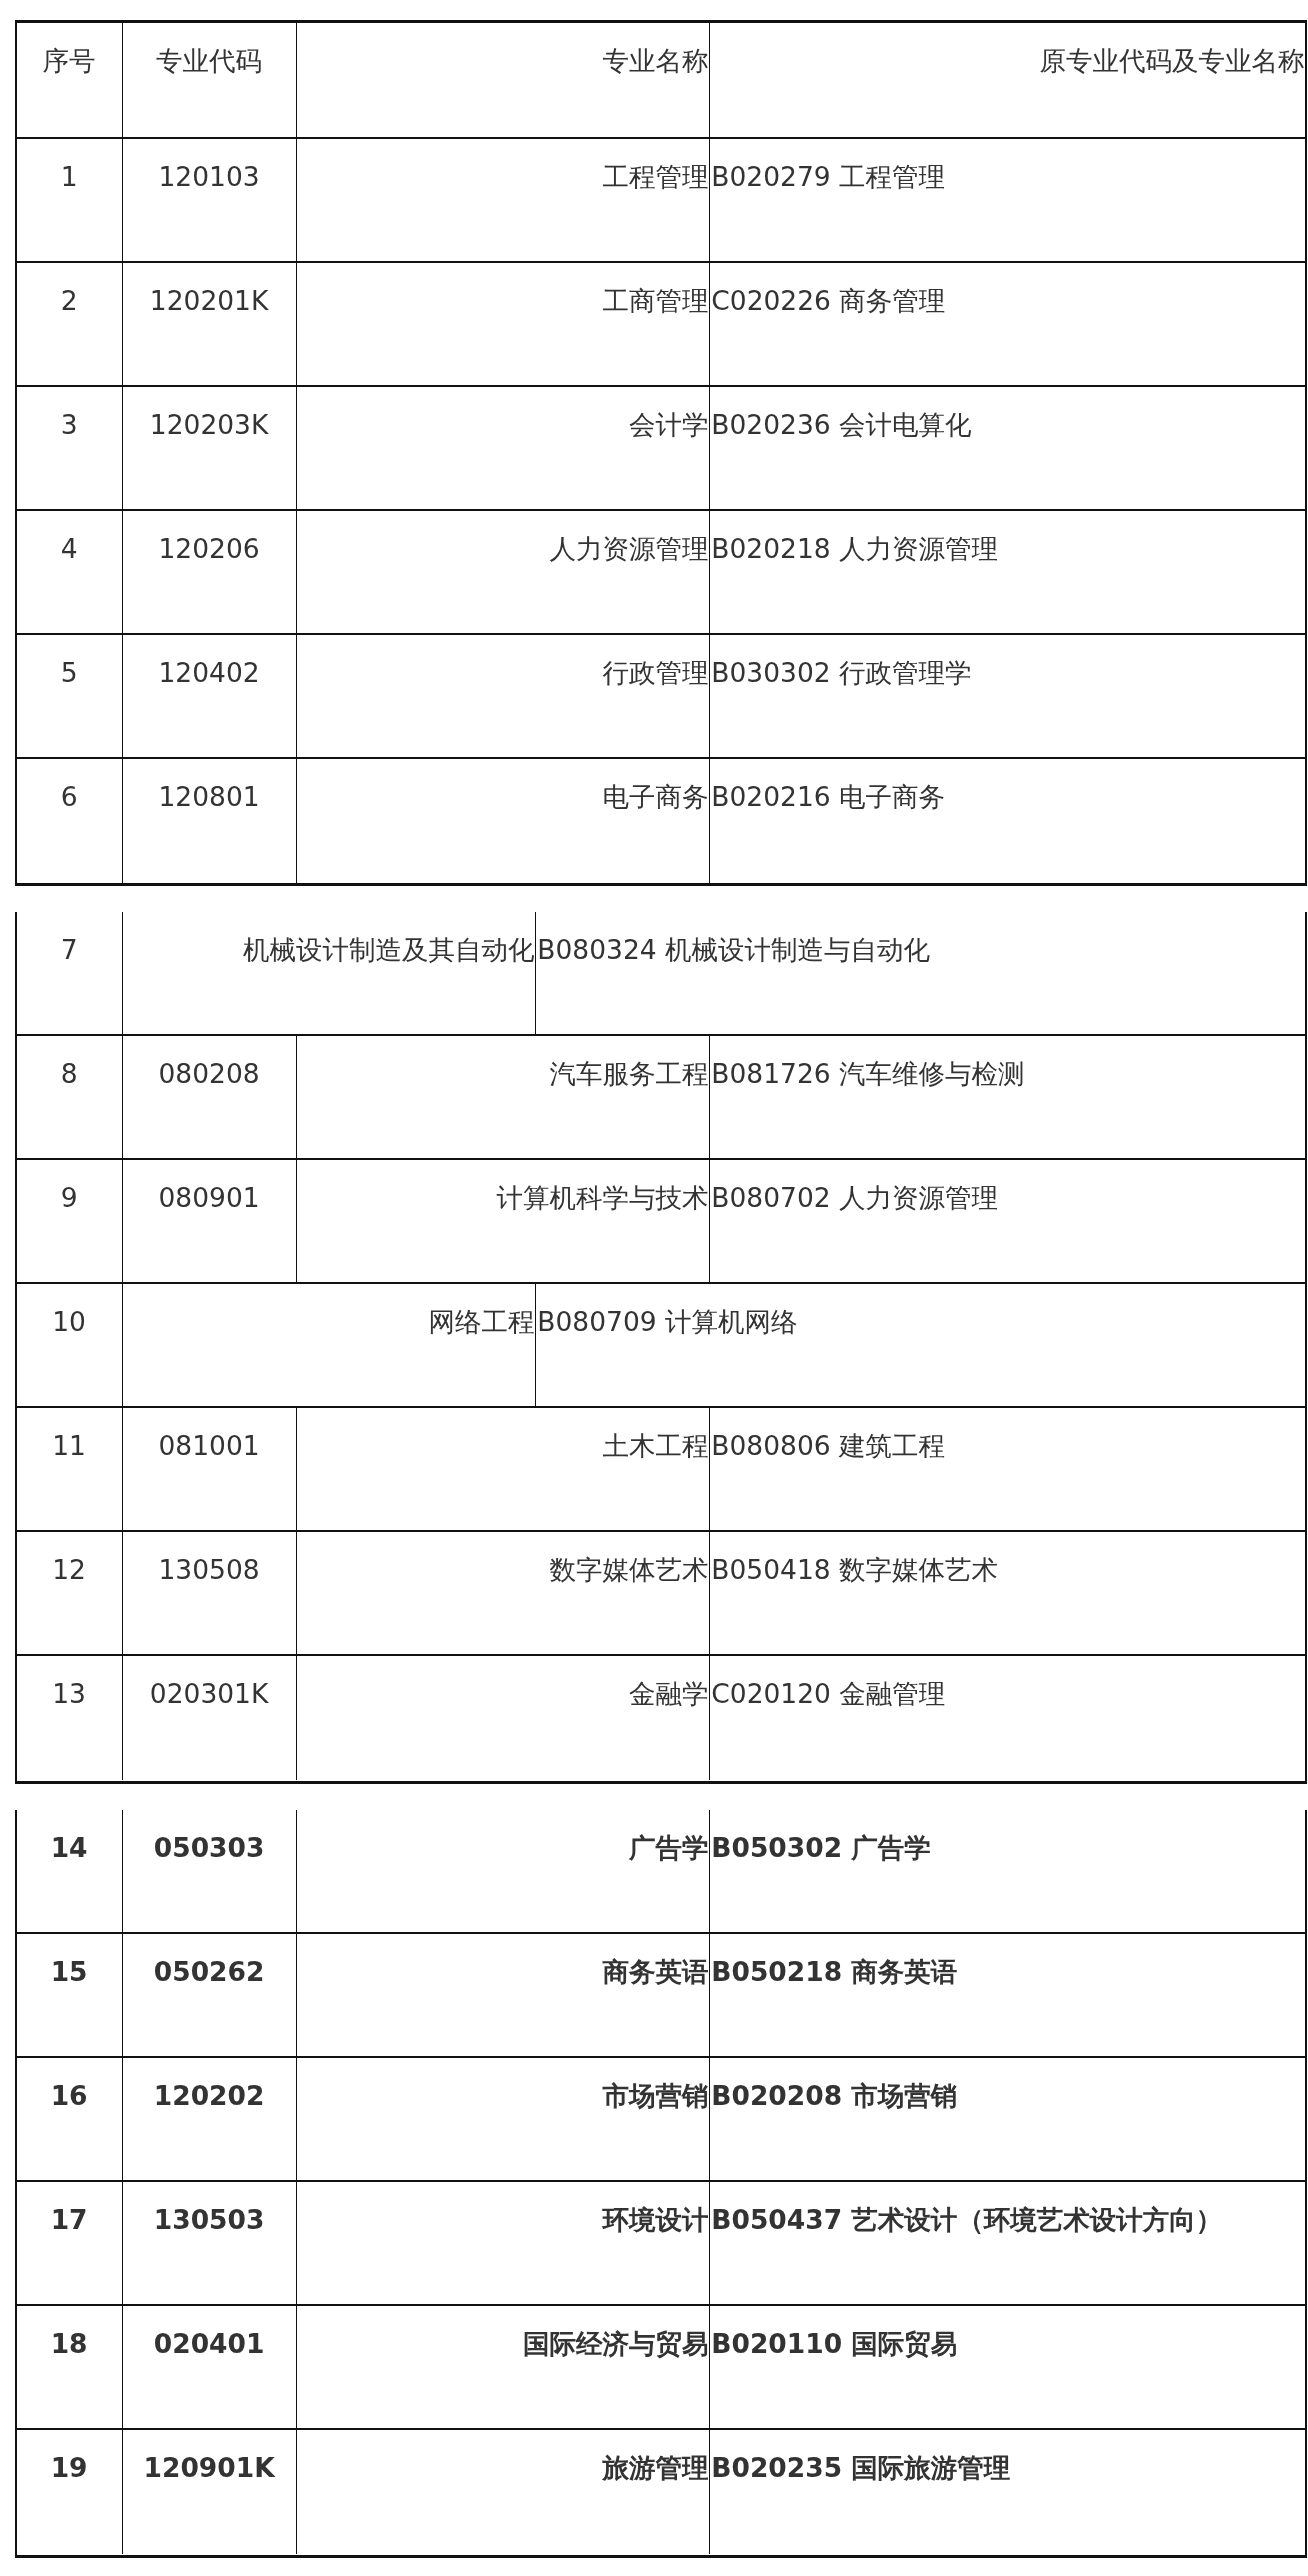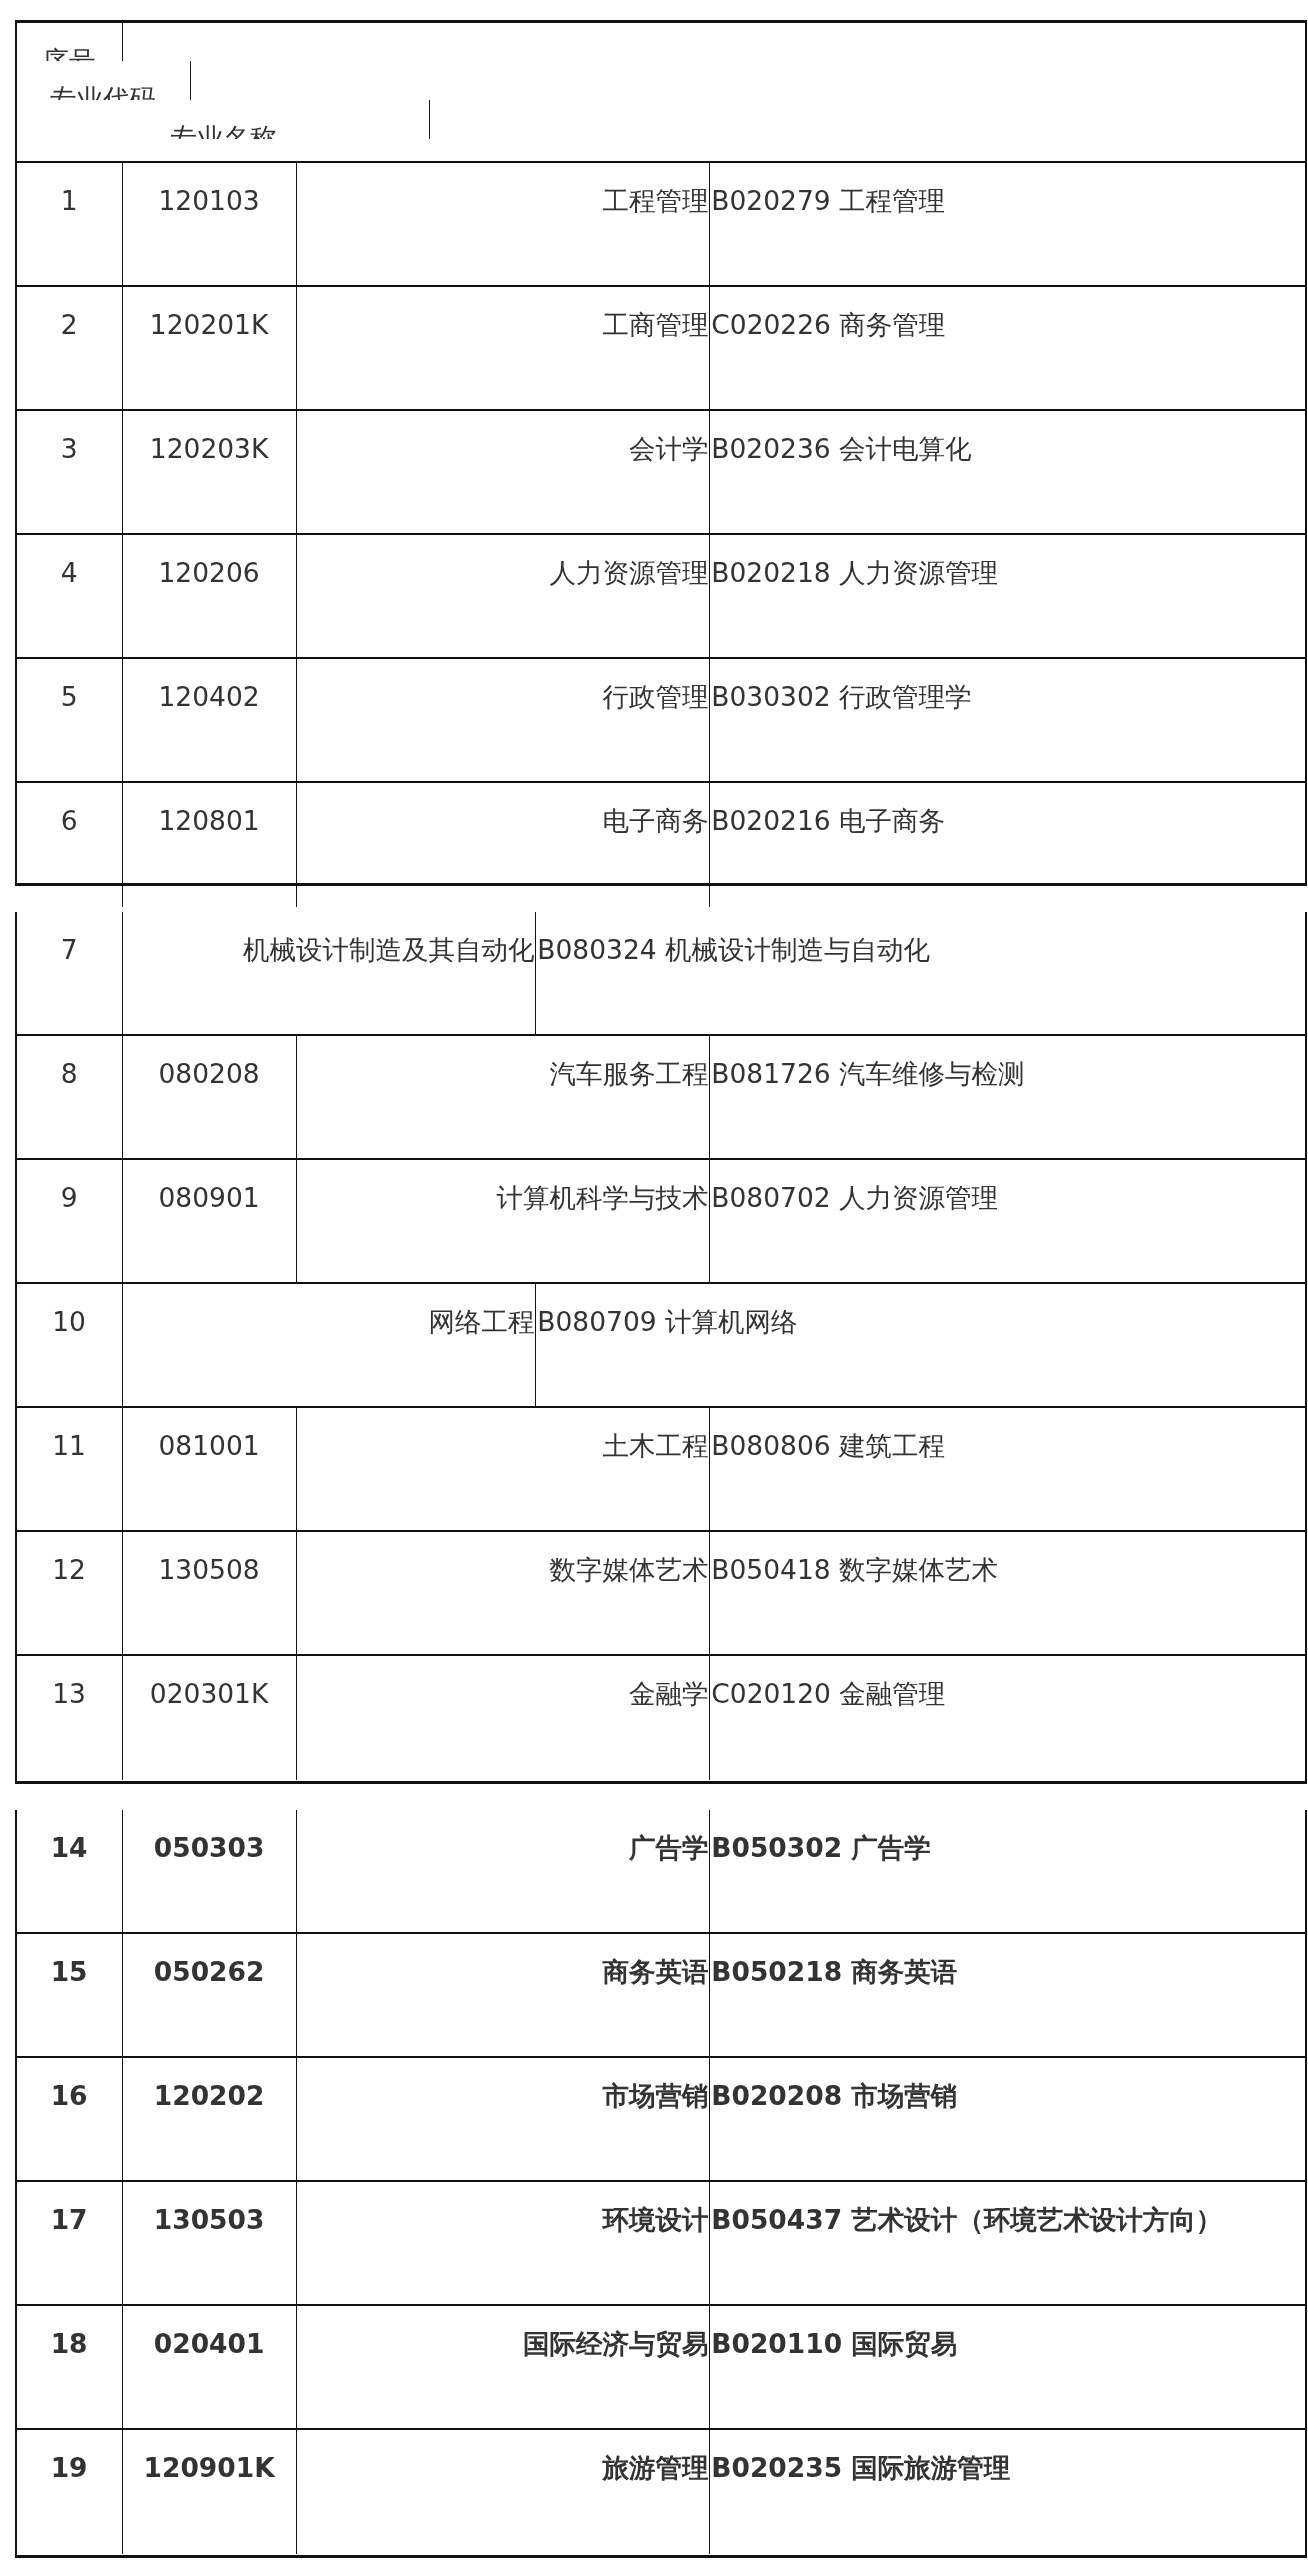--- a/index.html
+++ b/index.html
@@ -2,28 +2,28 @@
 <html style="font-size:13.7px"><head>
 <meta charset="utf-8">
 <style>
   html,body{margin:0;padding:0;background:#fff;}
   body{width:1309px;height:2576px;position:relative;overflow:hidden;
        font-family:"DejaVu Sans","Liberation Sans",sans-serif;color:#333;}
   .section{position:absolute;left:14.6px;width:1292px;border-left:2.6px solid #111;border-right:2.6px solid #111;border-bottom:3.4px solid #111;box-sizing:border-box;}
   .section.first{border-top:3.4px solid #111;}
   .row{display:flex;height:124px;box-sizing:border-box;border-bottom:2.6px solid #111;}
   .row:last-child{border-bottom:none;}
-  .row.header{height:140px;flex-direction:column;}
+  .row.header{height:116px;}
   .cell{box-sizing:border-box;border-right:1.7px solid #111;padding-top:22px;font-size:26.5px;line-height:31px;white-space:nowrap;overflow:hidden;}
   .cell:last-child{border-right:none;}
   .c1{width:106px;text-align:center;}
   .c2{width:174px;text-align:center;}
   .c3{width:413px;text-align:right;padding-left:1.7px;}
   .c4{flex:1;text-align:left;padding-left:1.7px;}
-  .header .c3,.header .c4{text-align:center;}
+  .header .c3,.header .c4{text-align:right;}
 </style>
 </head>
 <body>
 
 <div class="section first" style="top:19.7px;height:866px;">
   <div class="row header">
     <div class="cell c1">序号</div>
     <div class="cell c2">专业代码</div>
     <div class="cell c3">专业名称</div>
     <div class="cell c4">原专业代码及专业名称</div>

